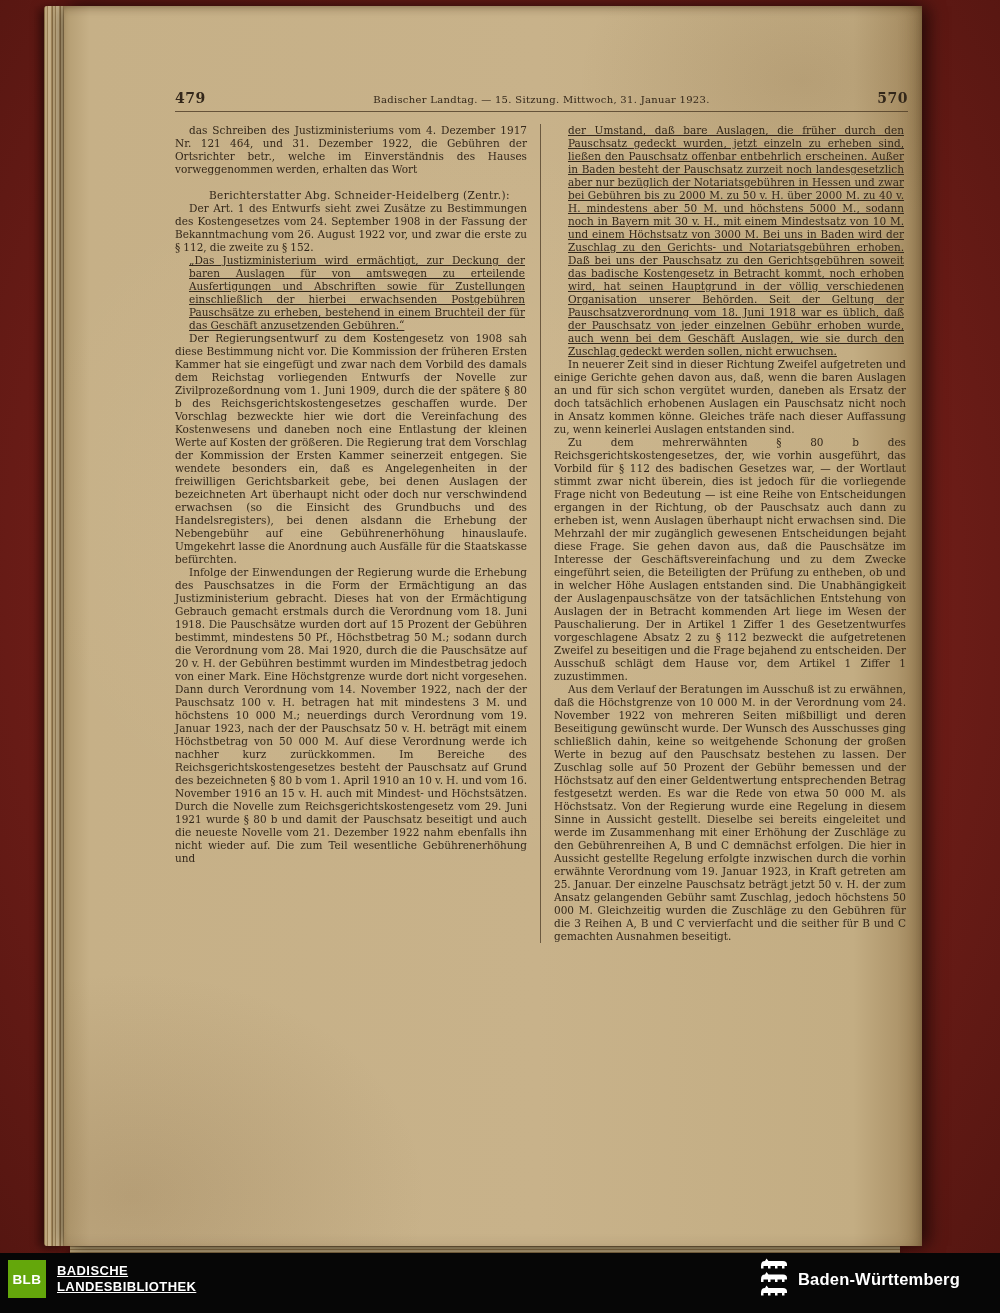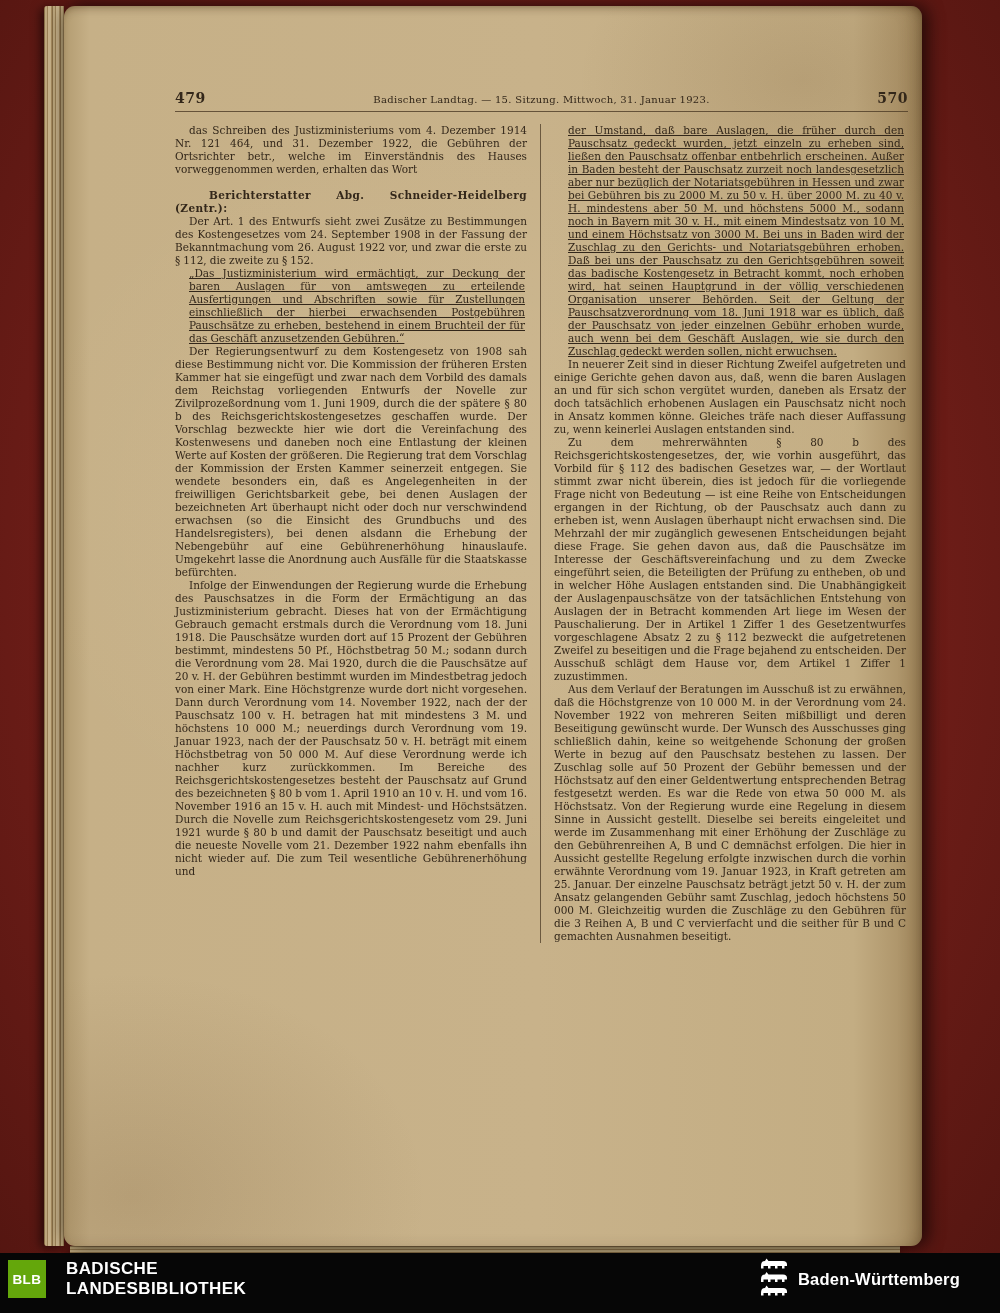--- a/index.html
+++ b/index.html
@@ -37,72 +37,72 @@
   .paper{
     position:absolute;left:64px;top:6px;width:858px;height:1240px;
     background:
       radial-gradient(ellipse 320px 220px at 86% 6%, rgba(110,80,45,0.16), transparent 70%),
       radial-gradient(ellipse 420px 320px at 8% 96%, rgba(105,75,40,0.18), transparent 70%),
       radial-gradient(ellipse 600px 500px at 45% 40%, rgba(255,242,212,0.10), transparent 75%),
       linear-gradient(90deg, #b39c71 0%, #c6b087 3%, var(--paper) 55%, #c3ad83 92%, #a48a5f 100%),
       var(--paper);
     box-shadow:0 0 20px rgba(0,0,0,0.5), 8px 0 16px rgba(0,0,0,0.35),
       inset 0 4px 8px -4px rgba(60,35,10,0.5), inset -12px 0 20px -10px rgba(60,35,10,0.45);
-    border-radius:11px;
+    border-radius:0;
   }
 
   .content{position:absolute;left:111px;top:84px;width:733px;color:var(--ink);}
   .page-header{display:flex;align-items:baseline;justify-content:space-between;}
   .pagenum{font-weight:bold;font-size:14px;letter-spacing:0.5px;}
   .header-title{font-size:10px;letter-spacing:0.3px;}
   .header-rule{height:1px;background:#4c3b26;margin-top:5px;margin-bottom:12px;opacity:0.8;}
 
   .columns{display:flex;align-items:stretch;}
   .col{width:352px;text-align:justify;font-size:10.5px;line-height:13px;
     color:var(--ink);word-spacing:-0.3px;}
   .col-divider{width:1px;background:#4c3b26;opacity:0.75;margin:0 13px;}
 
   .para{margin:0;text-indent:14px;}
-  .para.speaker{margin-top:13px;text-indent:34px;letter-spacing:0.4px;font-weight:bold;}
+  .para.speaker{margin-top:13px;text-indent:34px;letter-spacing:0.4px;}
   .para.quote{margin:0 2px 0 14px;text-indent:0;text-decoration:underline;}
 
   
   .footer{
     position:absolute;left:0;bottom:0;width:1000px;height:60px;
     background:var(--footer-bar);display:flex;align-items:center;
     font-family:"Liberation Sans", sans-serif;padding:0 40px 8px 8px;
   }
   .blb-logo{
     width:38px;height:38px;background:var(--logo-green);color:#fff;
     display:flex;align-items:center;justify-content:center;
     font-weight:bold;font-size:13.5px;letter-spacing:0.5px;flex:0 0 auto;
   }
-  .lib-name{margin-left:20px;color:#fff;font-weight:bold;font-size:17px;
-    line-height:1.2;letter-spacing:0.4px;}
+  .lib-name{margin-left:11px;color:#fff;font-weight:bold;font-size:13px;
+    line-height:1.2;letter-spacing:0.4px;text-decoration:underline;}
   .footer-spacer{flex:1;}
   .arms{flex:0 0 auto;margin-right:9px;}
   .state-name{color:#fff;font-size:16.5px;letter-spacing:0.2px;font-weight:bold;}
 </style>
 </head>
 <body>
 
 <div class="stack-left"></div>
 <div class="stack-bottom"></div>
 
 <div class="paper">
   <div class="content">
     <div class="page-header">
       <span class="pagenum">479</span>
       <span class="header-title">Badischer Landtag. — 15. Sitzung. Mittwoch, 31. Januar 1923.</span>
       <span class="pagenum">570</span>
     </div>
     <div class="header-rule"></div>
     <div class="columns">
       <div class="col">
-          <p class="para body">das Schreiben des Justizministeriums vom 4. Dezember 1914 Nr. 121 464, und 31. Dezember 1922, die Gebühren der Ortsrichter betr., welche im Einverständnis des Hauses vorweggenommen werden, erhalten das Wort</p>
+          <p class="para body">das Schreiben des Justizministeriums vom 4. Dezember 1917 Nr. 121 464, und 31. Dezember 1922, die Gebühren der Ortsrichter betr., welche im Einverständnis des Hauses vorweggenommen werden, erhalten das Wort</p>
           <p class="para speaker">Berichterstatter Abg. Schneider-Heidelberg (Zentr.):</p>
           <p class="para body">Der Art. 1 des Entwurfs sieht zwei Zusätze zu Bestimmungen des Kostengesetzes vom 24. September 1908 in der Fassung der Bekanntmachung vom 26. August 1922 vor, und zwar die erste zu § 112, die zweite zu § 152.</p>
           <p class="para quote">„Das Justizministerium wird ermächtigt, zur Deckung der baren Auslagen für von amtswegen zu erteilende Ausfertigungen und Abschriften sowie für Zustellungen einschließlich der hierbei erwachsenden Postgebühren Pauschsätze zu erheben, bestehend in einem Bruchteil der für das Geschäft anzusetzenden Gebühren.“</p>
           <p class="para body">Der Regierungsentwurf zu dem Kostengesetz von 1908 sah diese Bestimmung nicht vor. Die Kommission der früheren Ersten Kammer hat sie eingefügt und zwar nach dem Vorbild des damals dem Reichstag vorliegenden Entwurfs der Novelle zur Zivilprozeßordnung vom 1. Juni 1909, durch die der spätere § 80 b des Reichsgerichtskostengesetzes geschaffen wurde. Der Vorschlag bezweckte hier wie dort die Vereinfachung des Kostenwesens und daneben noch eine Entlastung der kleinen Werte auf Kosten der größeren. Die Regierung trat dem Vorschlag der Kommission der Ersten Kammer seinerzeit entgegen. Sie wendete besonders ein, daß es Angelegenheiten in der freiwilligen Gerichtsbarkeit gebe, bei denen Auslagen der bezeichneten Art überhaupt nicht oder doch nur verschwindend erwachsen (so die Einsicht des Grundbuchs und des Handelsregisters), bei denen alsdann die Erhebung der Nebengebühr auf eine Gebührenerhöhung hinauslaufe. Umgekehrt lasse die Anordnung auch Ausfälle für die Staatskasse befürchten.</p>
           <p class="para body">Infolge der Einwendungen der Regierung wurde die Erhebung des Pauschsatzes in die Form der Ermächtigung an das Justizministerium gebracht. Dieses hat von der Ermächtigung Gebrauch gemacht erstmals durch die Verordnung vom 18. Juni 1918. Die Pauschsätze wurden dort auf 15 Prozent der Gebühren bestimmt, mindestens 50 Pf., Höchstbetrag 50 M.; sodann durch die Verordnung vom 28. Mai 1920, durch die die Pauschsätze auf 20 v. H. der Gebühren bestimmt wurden im Mindestbetrag jedoch von einer Mark. Eine Höchstgrenze wurde dort nicht vorgesehen. Dann durch Verordnung vom 14. November 1922, nach der der Pauschsatz 100 v. H. betragen hat mit mindestens 3 M. und höchstens 10 000 M.; neuerdings durch Verordnung vom 19. Januar 1923, nach der der Pauschsatz 50 v. H. beträgt mit einem Höchstbetrag von 50 000 M. Auf diese Verordnung werde ich nachher kurz zurückkommen. Im Bereiche des Reichsgerichtskostengesetzes besteht der Pauschsatz auf Grund des bezeichneten § 80 b vom 1. April 1910 an 10 v. H. und vom 16. November 1916 an 15 v. H. auch mit Mindest- und Höchstsätzen. Durch die Novelle zum Reichsgerichtskostengesetz vom 29. Juni 1921 wurde § 80 b und damit der Pauschsatz beseitigt und auch die neueste Novelle vom 21. Dezember 1922 nahm ebenfalls ihn nicht wieder auf. Die zum Teil wesentliche Gebührenerhöhung und</p>
         </div>
       <div class="col-divider"></div>
       <div class="col">
           <p class="para quote">der Umstand, daß bare Auslagen, die früher durch den Pauschsatz gedeckt wurden, jetzt einzeln zu erheben sind, ließen den Pauschsatz offenbar entbehrlich erscheinen. Außer in Baden besteht der Pauschsatz zurzeit noch landesgesetzlich aber nur bezüglich der Notariatsgebühren in Hessen und zwar bei Gebühren bis zu 2000 M. zu 50 v. H. über 2000 M. zu 40 v. H. mindestens aber 50 M. und höchstens 5000 M., sodann noch in Bayern mit 30 v. H., mit einem Mindestsatz von 10 M. und einem Höchstsatz von 3000 M. Bei uns in Baden wird der Zuschlag zu den Gerichts- und Notariatsgebühren erhoben. Daß bei uns der Pauschsatz zu den Gerichtsgebühren soweit das badische Kostengesetz in Betracht kommt, noch erhoben wird, hat seinen Hauptgrund in der völlig verschiedenen Organisation unserer Behörden. Seit der Geltung der Pauschsatzverordnung vom 18. Juni 1918 war es üblich, daß der Pauschsatz von jeder einzelnen Gebühr erhoben wurde, auch wenn bei dem Geschäft Auslagen, wie sie durch den Zuschlag gedeckt werden sollen, nicht erwuchsen.</p>
           <p class="para body">In neuerer Zeit sind in dieser Richtung Zweifel aufgetreten und einige Gerichte gehen davon aus, daß, wenn die baren Auslagen an und für sich schon vergütet wurden, daneben als Ersatz der doch tatsächlich erhobenen Auslagen ein Pauschsatz nicht noch in Ansatz kommen könne. Gleiches träfe nach dieser Auffassung zu, wenn keinerlei Auslagen entstanden sind.</p>

